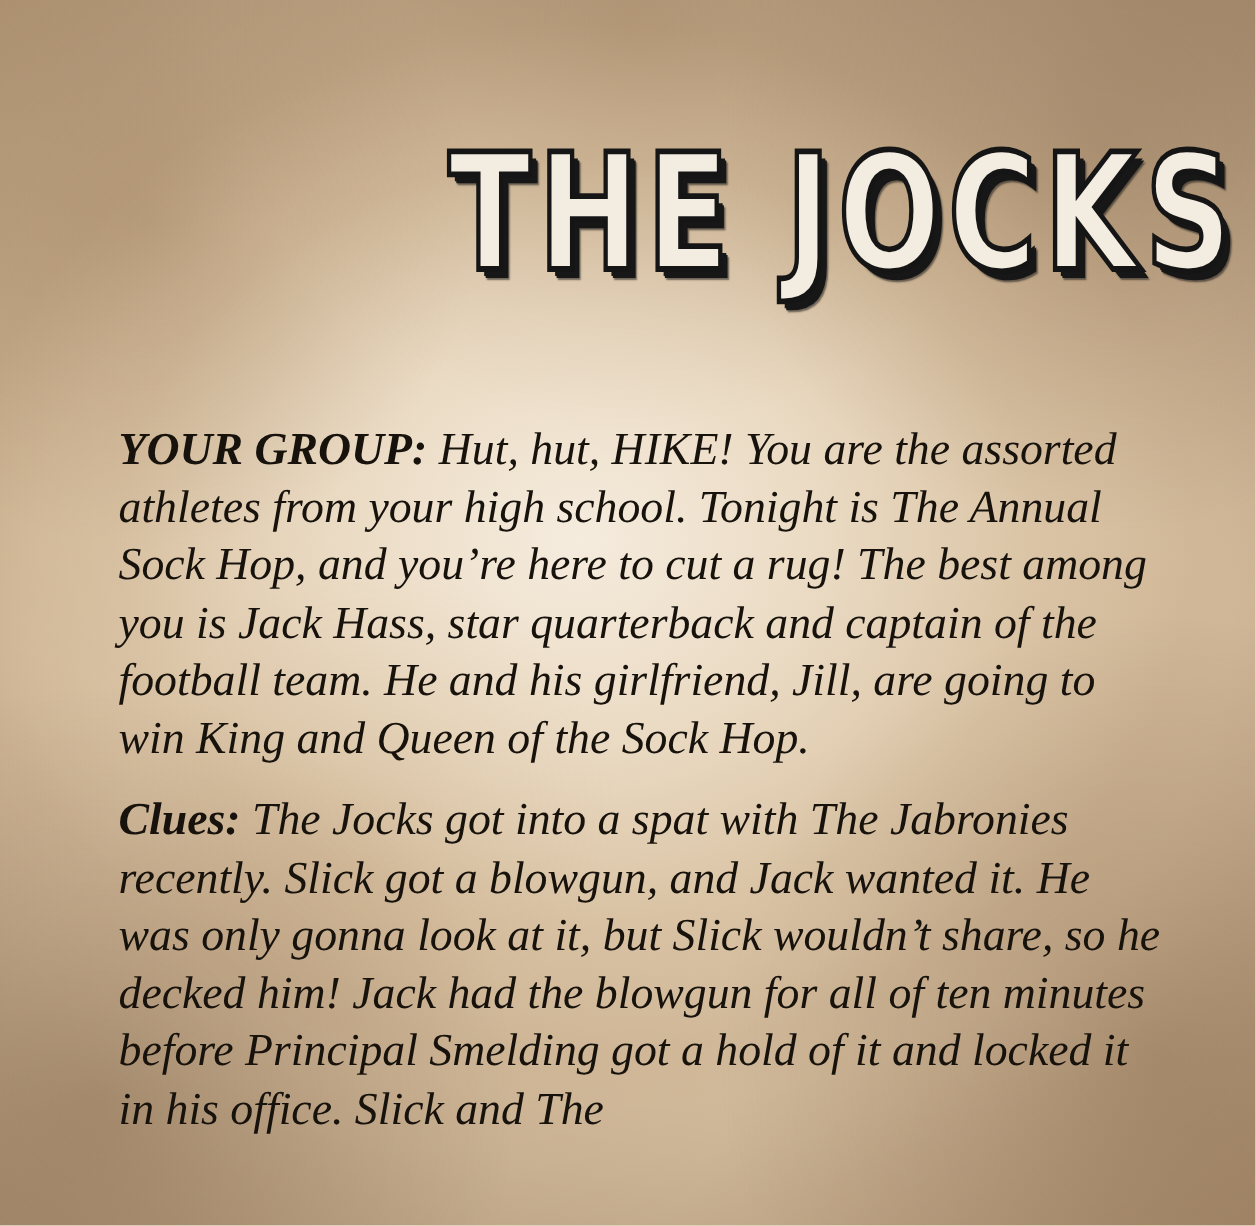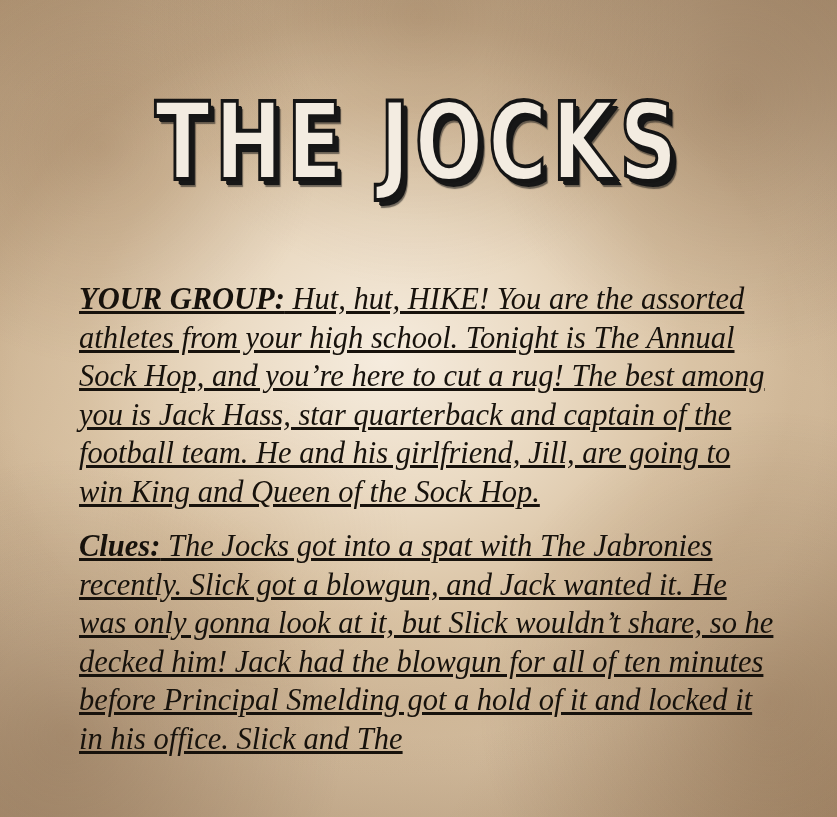--- a/index.html
+++ b/index.html
@@ -41,21 +41,21 @@
   }
   #content {
     position: relative;
     z-index: 2;
     width: 837px;
     height: 817px;
   }
 
   
   .title-wrap {
-    text-align: center;
+    text-align: right;
     padding-top: 92px;
   }
   .doc-title {
     display: inline-block;
     font-family: "DejaVu Sans", sans-serif;
     font-weight: 700;
     font-size: 84px;
     line-height: 0.95;
     letter-spacing: 5px;
     color: #f3ece1;
@@ -76,21 +76,20 @@
     width: 700px;
     top: 280px;
     font-size: 30.5px;
     line-height: 38.5px;
     font-style: italic;
     color: #17120c;
   }
   .para {
     margin: 0 0 16px 0;
     text-align: left;
-    text-decoration: underline;
   }
   .para.second {
     margin-top: 10px;
   }
   .lead {
     font-weight: 700;
     font-style: italic;
   }
   .para-text {
     font-style: italic;

